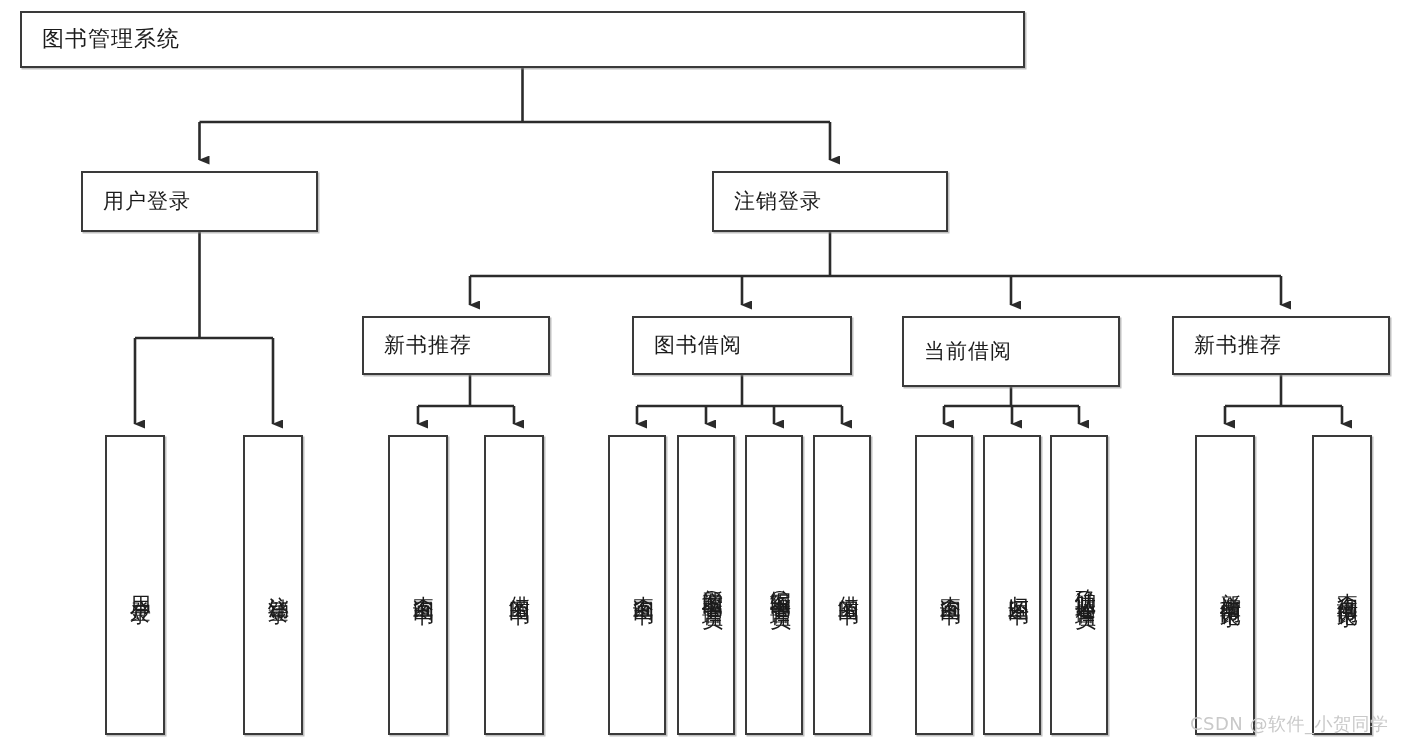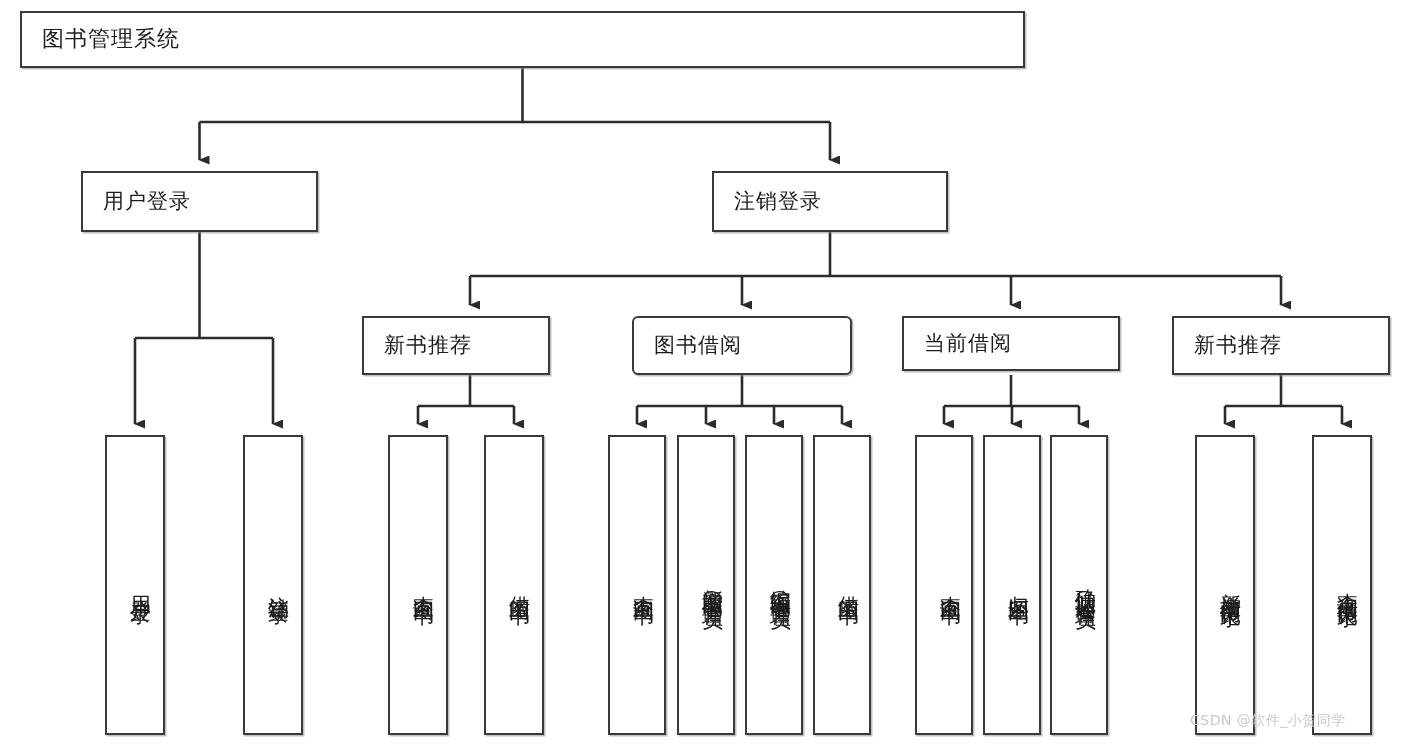--- a/index.html
+++ b/index.html
@@ -26,21 +26,21 @@
     writing-mode:vertical-rl;
     text-orientation:upright;
     font-size:21px;
     line-height:1.22;
     letter-spacing:3px;
     white-space:nowrap;
   }
   .title-label{font-size:22px;letter-spacing:1px;}
   #watermark{
     position:absolute;left:1190px;top:712px;
-    font-size:14px;color:#c9c9c9;white-space:nowrap;
+    font-size:18px;color:#c9c9c9;white-space:nowrap;
     letter-spacing:0.5px;
     pointer-events:none;
   }
 </style>
 </head>
 <body>
 
 <svg id="diagram" viewBox="0 0 1405 747" xmlns="http://www.w3.org/2000/svg">
   <defs>
     <marker id="arrowhead" markerWidth="9" markerHeight="11" refX="4.5" refY="10" orient="auto" markerUnits="userSpaceOnUse">
@@ -90,24 +90,24 @@
     </div>
     <div class="nodebox" style="left: 81px; top: 171px; width: 237px; height: 61px;">
       <span class="horiz-label">用户登录</span>
     </div>
     <div class="nodebox" style="left: 712px; top: 171px; width: 236px; height: 61px;">
       <span class="horiz-label">注销登录</span>
     </div>
     <div class="nodebox" style="left: 362px; top: 316px; width: 188px; height: 59px;">
       <span class="horiz-label">新书推荐</span>
     </div>
-    <div class="nodebox" style="left: 632px; top: 316px; width: 220px; height: 59px; border-radius: 6px;">
+    <div class="nodebox" style="left: 632px; top: 316px; width: 220px; height: 59px;">
       <span class="horiz-label">图书借阅</span>
     </div>
-    <div class="nodebox" style="left: 902px; top: 316px; width: 218px; height: 55px;">
+    <div class="nodebox" style="left: 902px; top: 316px; width: 218px; height: 71px;">
       <span class="horiz-label">当前借阅</span>
     </div>
     <div class="nodebox" style="left: 1172px; top: 316px; width: 218px; height: 59px;">
       <span class="horiz-label">新书推荐</span>
     </div>
     <div class="nodebox" style="left: 105px; top: 435px; width: 60px; height: 300px;">
       <span class="vert-label">用户登录</span>
     </div>
     <div class="nodebox" style="left: 243px; top: 435px; width: 60px; height: 300px;">
       <span class="vert-label">注销登录</span>

